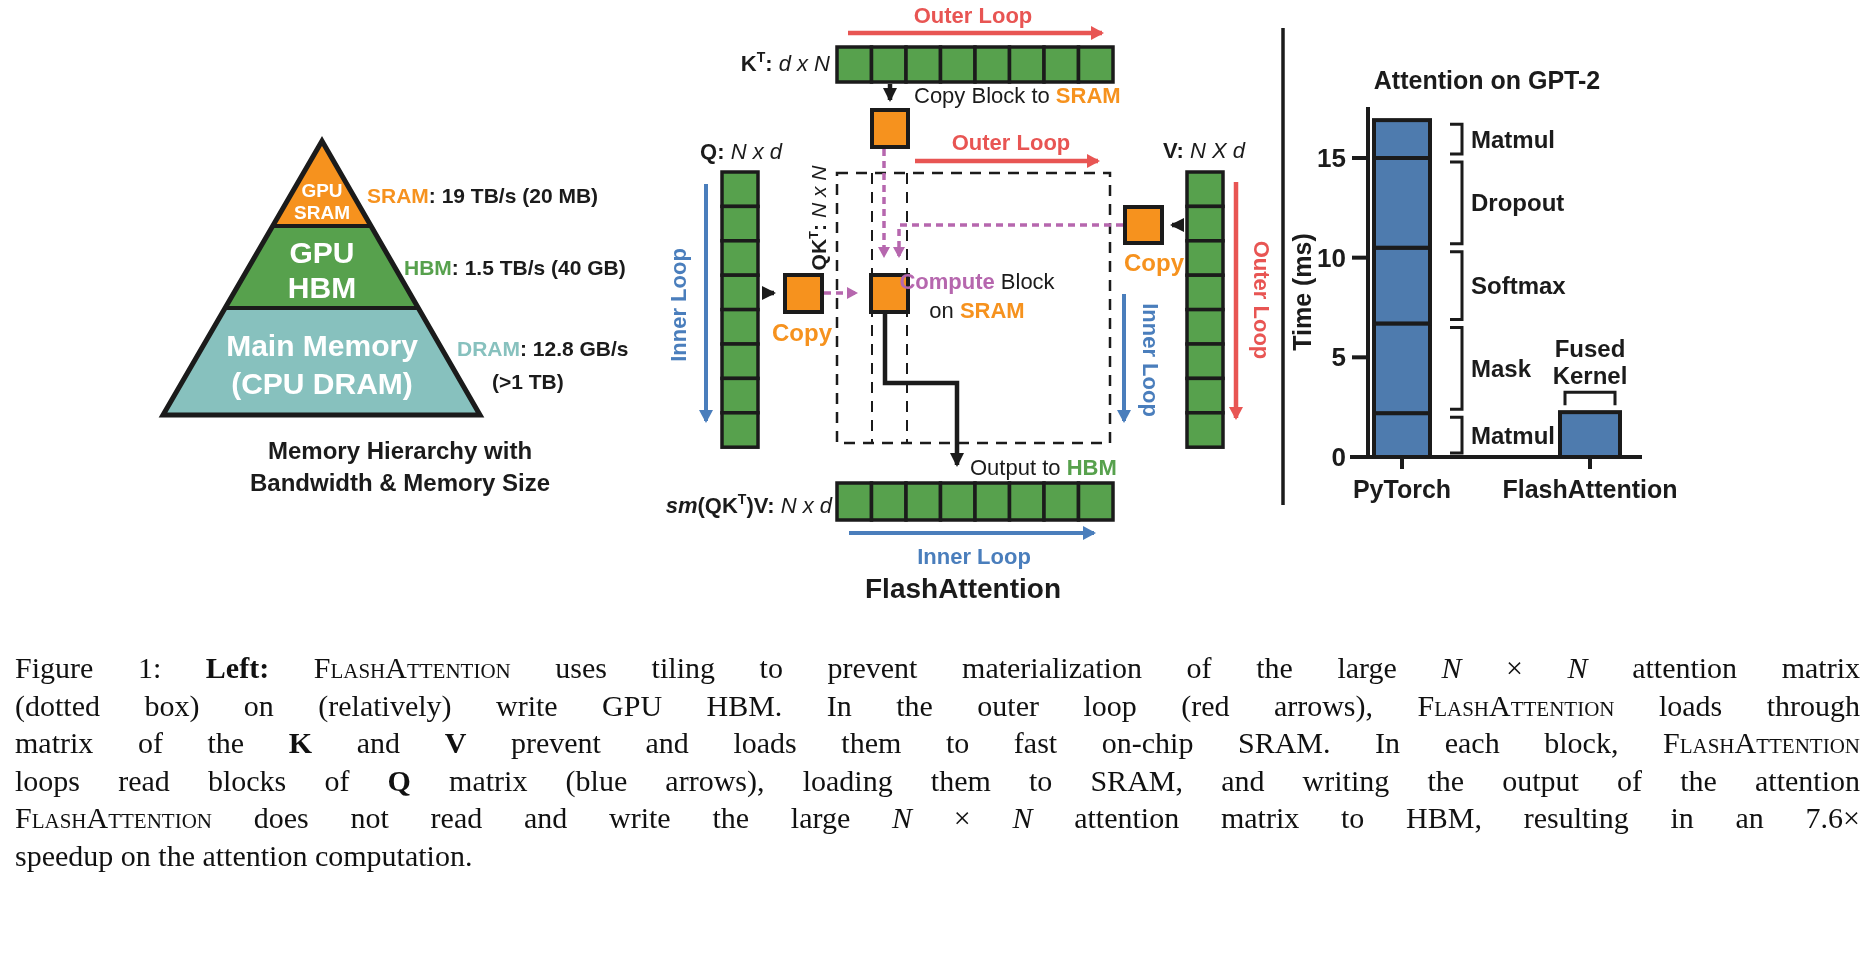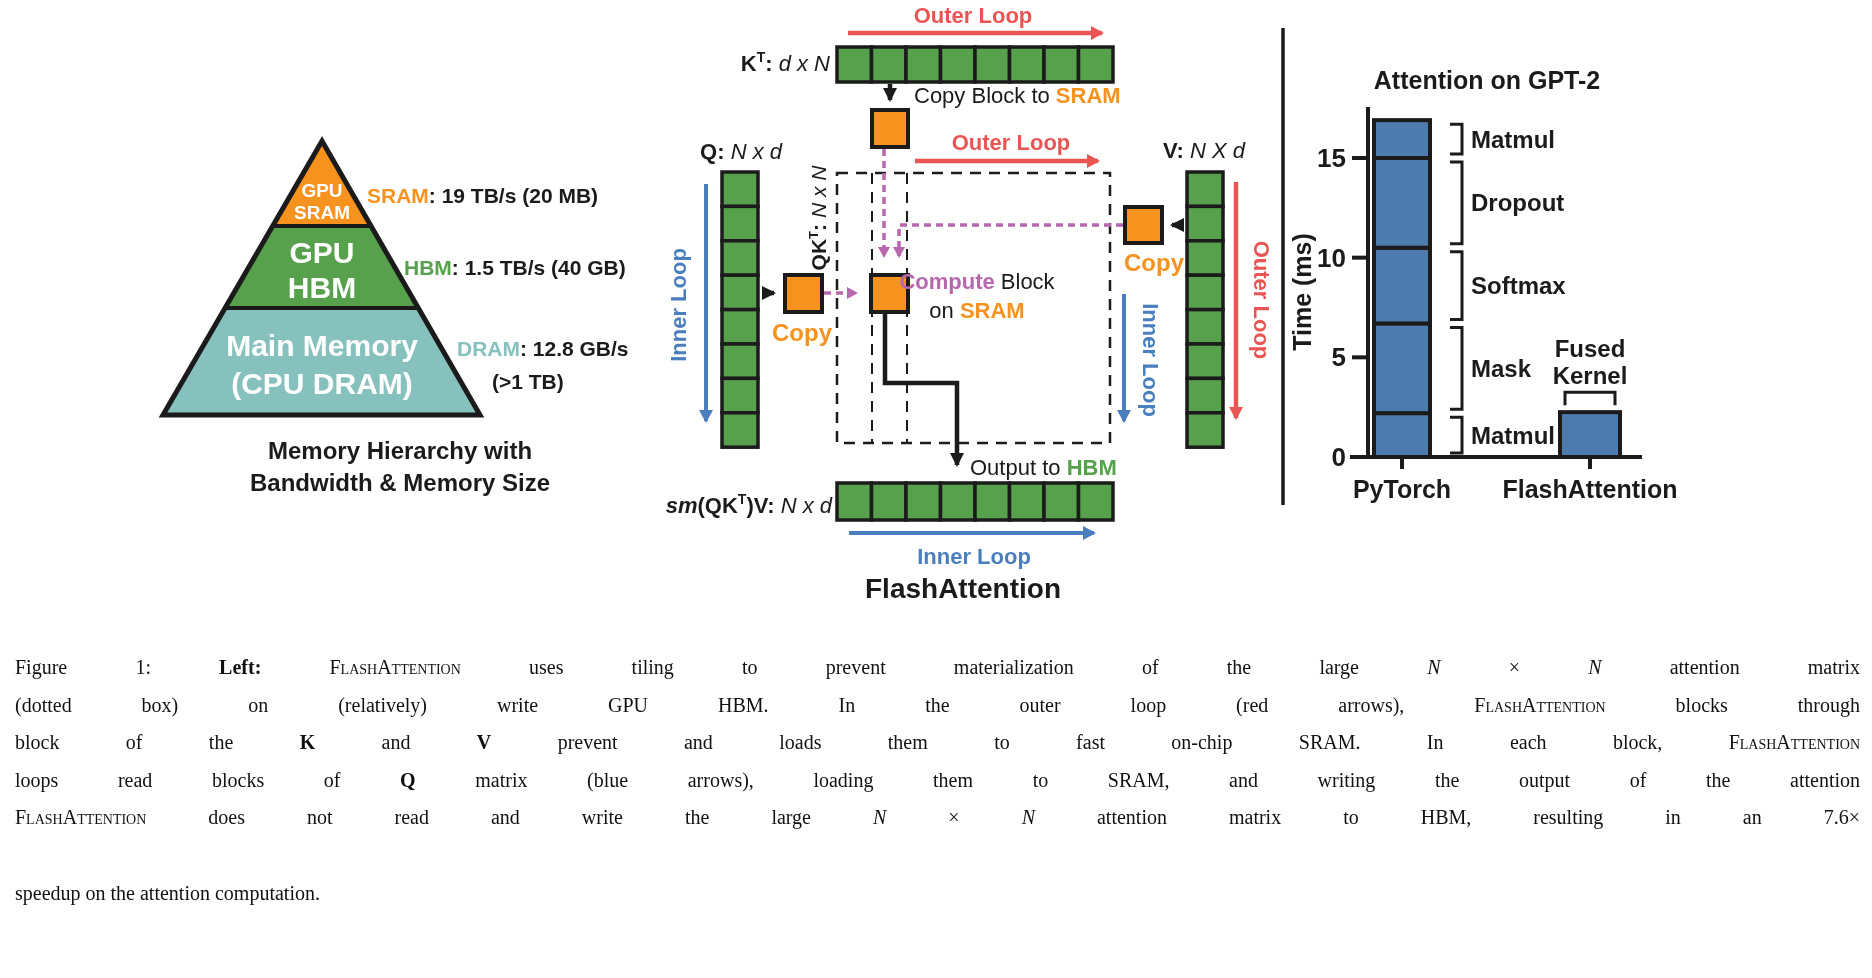--- a/index.html
+++ b/index.html
@@ -1,22 +1,22 @@
 <!DOCTYPE html>
 <html><head>
 <meta charset="utf-8">
 <style>
   html,body{margin:0;padding:0;background:#ffffff;}
   .canvas{position:relative;width:1872px;height:978px;background:#fff;overflow:hidden;
           font-family:"Liberation Sans",sans-serif;}
   svg text{font-family:"Liberation Sans",sans-serif;}
   .caption{position:absolute;left:15px;top:649px;width:1845px;
-           font-family:"Liberation Serif",serif;font-size:20px;line-height:37.5px;color:#111;}
+           font-family:"Liberation Serif",serif;font-size:30px;line-height:37.5px;color:#111;}
   .cap-line{text-align:justify;text-align-last:justify;}
-  .cap-line:last-child{text-align-last:left;margin-top:38px;}
+  .cap-line:last-child{text-align-last:left;}
   .caption .b{font-weight:bold;}
   .caption .i{font-style:italic;}
   .caption .sc{font-variant:small-caps;}
 </style>
 </head>
 <body>
 
 <div class="canvas">
 <svg width="1872" height="640" viewBox="0 0 1872 640">
   <defs>
@@ -186,19 +186,19 @@
           <line x1="1402" y1="459" x2="1402" y2="469" stroke="#1B1B1B" stroke-width="4"></line>
           <text x="1402" y="498" text-anchor="middle" font-size="25" font-weight="bold" fill="#1B1B1B">PyTorch</text>
           <line x1="1590" y1="459" x2="1590" y2="469" stroke="#1B1B1B" stroke-width="4"></line>
           <text x="1590" y="498" text-anchor="middle" font-size="25" font-weight="bold" fill="#1B1B1B">FlashAttention</text>
         </g>
   </g>
 </svg>
 
 <div id="caption" class="caption">
       <div class="cap-line"><span>Figure 1: </span><span class="b">Left: </span><span class="sc">FlashAttention</span><span> uses tiling to prevent materialization of the large </span><span class="i">N</span><span> × </span><span class="i">N</span><span> attention matrix</span></div>
-      <div class="cap-line"><span>(dotted box) on (relatively) write GPU HBM. In the outer loop (red arrows), </span><span class="sc">FlashAttention</span><span> blocks through</span></div>
-      <div class="cap-line"><span>block of the </span><span class="b">K</span><span> and </span><span class="b">V</span><span> prevent and loads them to fast on-chip SRAM. In each block, </span><span class="sc">FlashAttention</span></div>
+      <div class="cap-line"><span>(dotted box) on (relatively) write GPU HBM. In the outer loop (red arrows), </span><span class="sc">FlashAttention</span><span> loads through</span></div>
+      <div class="cap-line"><span>matrix of the </span><span class="b">K</span><span> and </span><span class="b">V</span><span> prevent and loads them to fast on-chip SRAM. In each block, </span><span class="sc">FlashAttention</span></div>
       <div class="cap-line"><span>loops read blocks of </span><span class="b">Q</span><span> matrix (blue arrows), loading them to SRAM, and writing the output of the attention</span></div>
       <div class="cap-line"><span class="sc">FlashAttention</span><span> does not read and write the large </span><span class="i">N</span><span> × </span><span class="i">N</span><span> attention matrix to HBM, resulting in an 7.6×</span></div>
       <div class="cap-line"><span>speedup on the attention computation.</span></div>
     </div>
 </div>
 
 </body></html>

